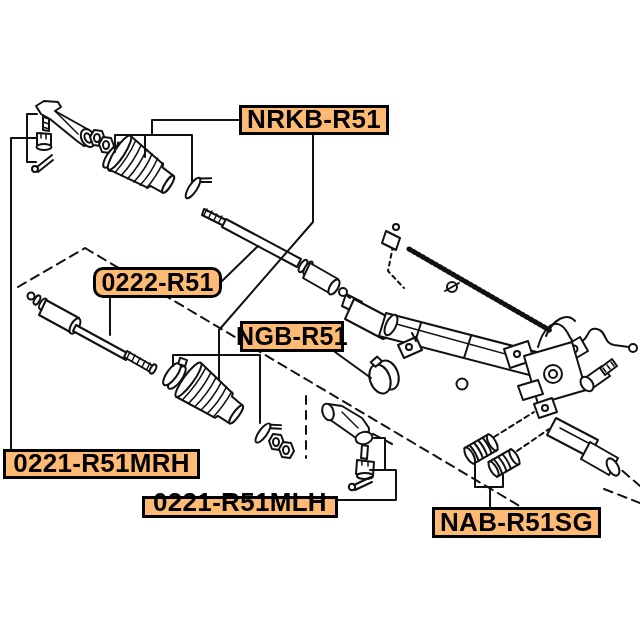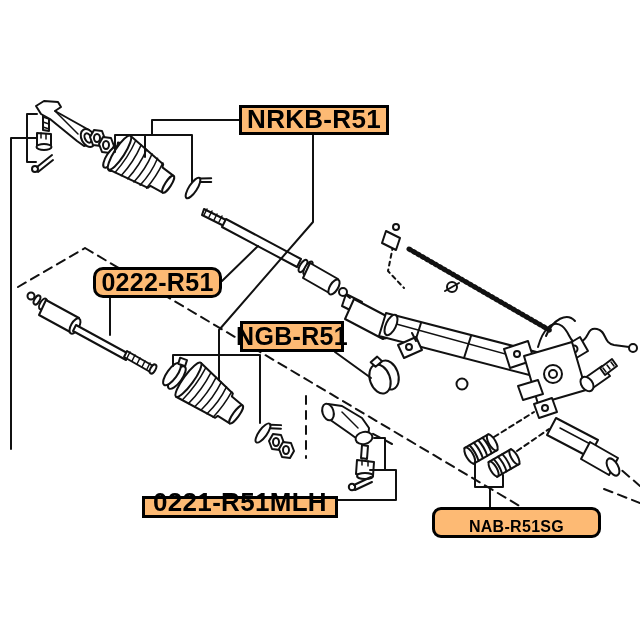--- a/index.html
+++ b/index.html
@@ -207,22 +207,25 @@
   </div>
 
   <div class="box" style="left:93px;top:267px;width:129px;height:31px;font-size:25px;border-radius:10px;">
     <span>0222-R51</span>
   </div>
 
   <div class="box" style="left:240px;top:321px;width:104px;height:31px;font-size:25px;">
     <span>NGB-R51</span>
   </div>
 
+  <div class="box" style="left:3px;top:449px;width:197px;height:30px;font-size:26px;">
+    <span>0221-R51MRH</span>
+  </div>
 
   <div class="box" style="left:142px;top:496px;width:196px;height:22px;font-size:26px;">
     <span>0221-R51MLH</span>
   </div>
 
-  <div class="box" style="left:432px;top:507px;width:169px;height:31px;font-size:16px;border-radius:9px;">
+  <div class="box" style="left:432px;top:507px;width:169px;height:31px;font-size:26px;">
     <span>NAB-R51SG</span>
   </div>
 
 </div>
 
 </body></html>

